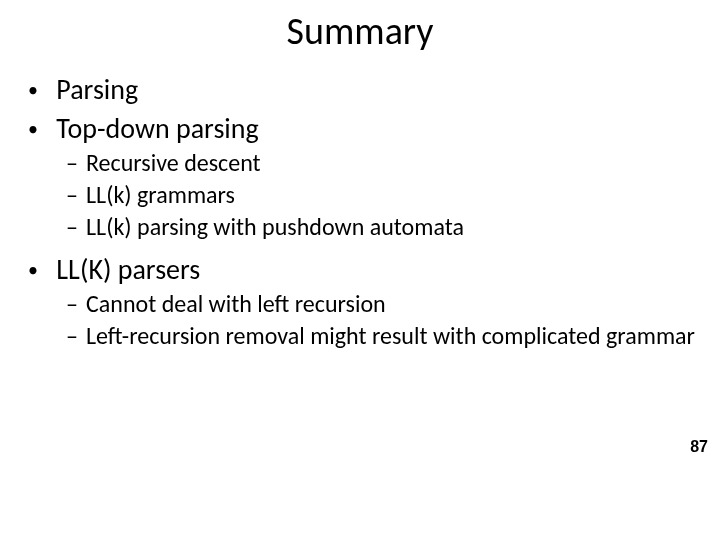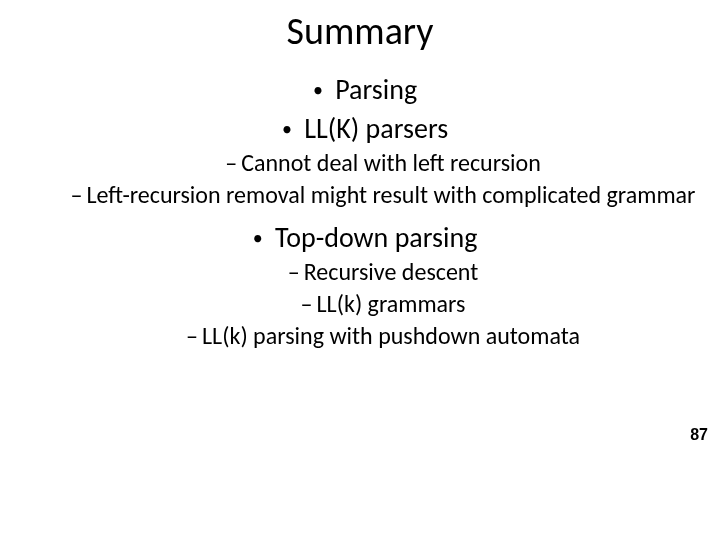--- a/index.html
+++ b/index.html
@@ -23,21 +23,20 @@
     text-align: center;
     font-size: 38px;
     font-weight: 400;
     margin: 0;
     padding-top: 8px;
     padding-bottom: 18px;
   }
   .content {
     padding-left: 28px;
     padding-right: 24px;
-    text-align: center;
   }
   ul.top {
     list-style: none;
     margin: 0;
     padding: 0;
   }
   ul.top > li {
     font-size: 28px;
     line-height: 1.25;
     margin-bottom: 4px;
@@ -65,54 +64,54 @@
     display: inline-block;
     width: 20px;
     margin-left: -4px;
   }
   .sub .wrap {
     display: inline;
   }
   .pagenum {
     position: absolute;
     right: 12px;
-    bottom: 20px;
+    bottom: 8px;
     font-size: 16px;
     font-weight: 700;
     font-family: Arial, sans-serif;
     margin-left: 12px;
   }
 </style>
 </head>
 <body>
 
 <div class="slide">
   <h1 class="title">Summary</h1>
 
   <div class="content">
     <ul class="top">
 
       <li>
         <span>Parsing</span>
       </li>
 
       <li>
-        <span>LL(K) parsers</span>
-        <ul class="sub">
-          <li><span class="wrap">Cannot deal with left recursion</span></li>
-          <li><span class="wrap">Left-recursion removal might result with complicated grammar</span></li>
-        </ul>
-      </li>
-
-      <li>
         <span>Top-down parsing</span>
         <ul class="sub">
           <li><span class="wrap">Recursive descent</span></li>
           <li><span class="wrap">LL(k) grammars</span></li>
           <li><span class="wrap">LL(k) parsing with pushdown automata</span></li>
+        </ul>
+      </li>
+
+      <li>
+        <span>LL(K) parsers</span>
+        <ul class="sub">
+          <li><span class="wrap">Cannot deal with left recursion</span></li>
+          <li><span class="wrap">Left-recursion removal might result with complicated grammar</span></li>
         </ul>
       </li>
 
     </ul>
   </div>
 
   <div class="pagenum">87</div>
 </div>
 
 </body></html>

